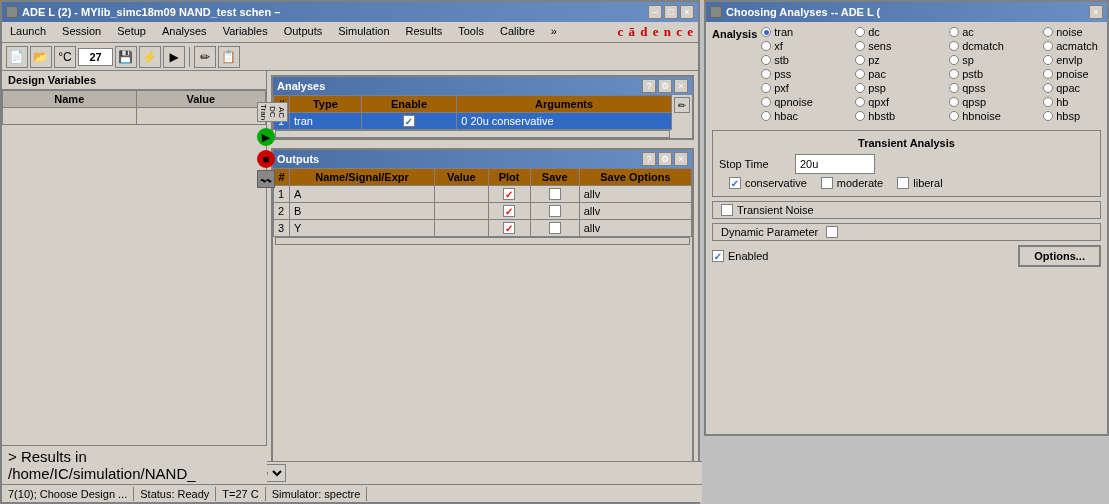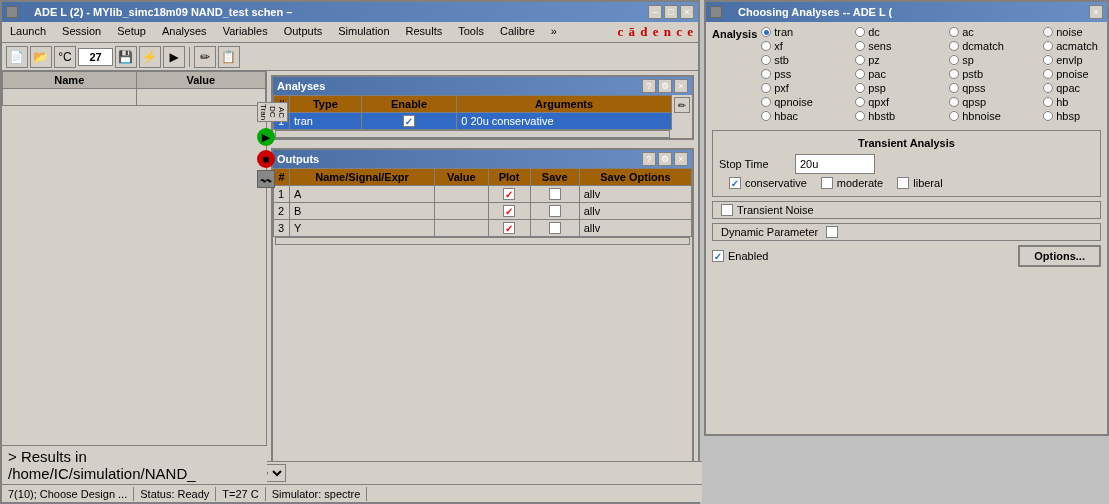--- a/index.html
+++ b/index.html
@@ -25,21 +25,21 @@
 
     .title-bar {
       background: linear-gradient(to right, #4a6fa5, #6a8fc5);
       color: white;
       padding: 2px 4px;
       display: flex;
       align-items: center;
       justify-content: space-between;
       height: 20px;
     }
-    .title-bar-left { display: flex; align-items: center; gap: 16px; }
+    .title-bar-left { display: flex; align-items: center; gap: 4px; }
     .title-bar-icon { width: 12px; height: 12px; background: #888; border: 1px solid #666; }
     .title-bar-title { font-size: 11px; font-weight: bold; }
     .title-bar-controls { display: flex; gap: 2px; }
     .title-bar-btn {
       width: 14px; height: 14px;
       background: #d4d0c8;
       border: 1px solid #808080;
       cursor: pointer;
       display: flex; align-items: center; justify-content: center;
       font-size: 9px;
@@ -406,20 +406,21 @@
     <div class="toolbar-btn">⚡</div>
     <div class="toolbar-btn">▶</div>
     <div class="toolbar-separator"></div>
     <div class="toolbar-btn">✏</div>
     <div class="toolbar-btn">📋</div>
   </div>
 
   <div class="main-content">
 
     <div class="design-vars">
+      <div class="design-vars-title">Design Variables</div>
       <table class="dv-table">
         <thead>
           <tr>
             <th>Name</th>
             <th>Value</th>
           </tr>
         </thead>
         <tbody>
           <tr>
             <td>&nbsp;</td>

